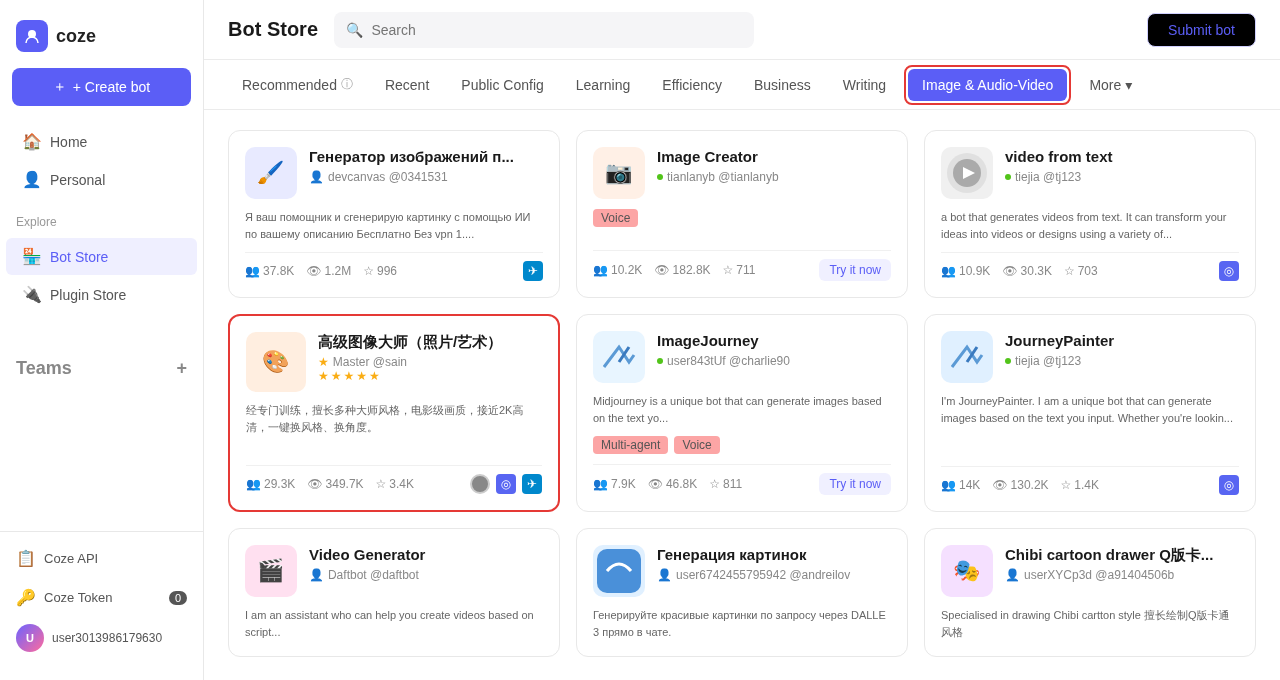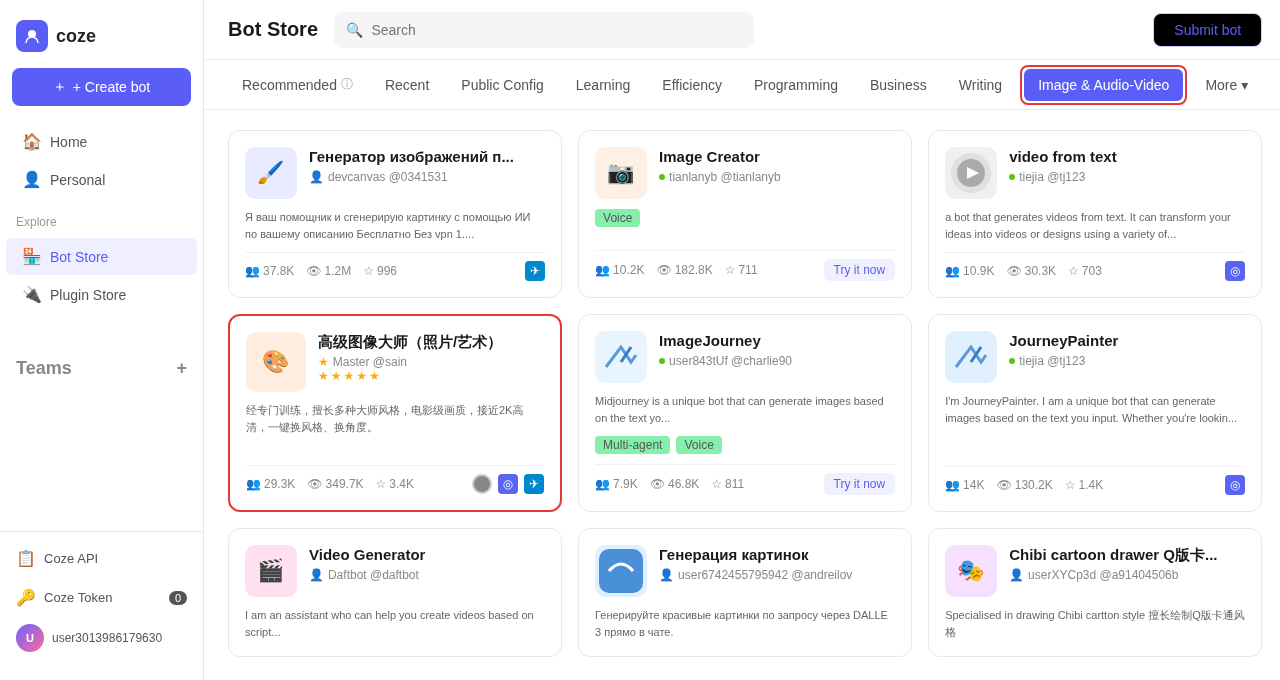--- a/index.html
+++ b/index.html
@@ -178,21 +178,21 @@
       display: flex; align-items: center; justify-content: center;
       font-size: 22px; overflow: hidden;
     }
     .card-title-area { flex: 1; }
     .card-title { font-size: 15px; font-weight: 600; color: #1a1a1a; line-height: 1.3; }
     .card-author { font-size: 12px; color: #888; display: flex; align-items: center; gap: 4px; margin-top: 3px; }
     .author-dot { width: 6px; height: 6px; border-radius: 50%; background: #52c41a; display: inline-block; }
     .card-desc { font-size: 11px; color: #666; line-height: 1.5; }
     .card-tags { display: flex; gap: 6px; flex-wrap: wrap; }
     .tag {
-      background: #86efac;
+      background: #fca5a5;
       border-radius: 4px;
       padding: 2px 8px;
       font-size: 12px;
       color: #555;
     }
     .card-footer {
       display: flex; align-items: center; justify-content: space-between;
       margin-top: auto;
       padding-top: 8px;
       border-top: 1px solid #f0f0f0;
@@ -324,23 +324,20 @@
     <div class="tab">
       <span>Public Config</span>
     </div>
     <div class="tab">
       <span>Learning</span>
     </div>
     <div class="tab">
       <span>Efficiency</span>
     </div>
     <div class="tab">
-      <span>Programming</span>
-    </div>
-    <div class="tab">
       <span>Business</span>
     </div>
     <div class="tab">
       <span>Writing</span>
     </div>
     <div style="border: 2px solid #e53935; border-radius: 8px; padding: 2px;">
       <div class="tab active">
         <span>Image &amp; Audio-Video</span>
       </div>
     </div>

